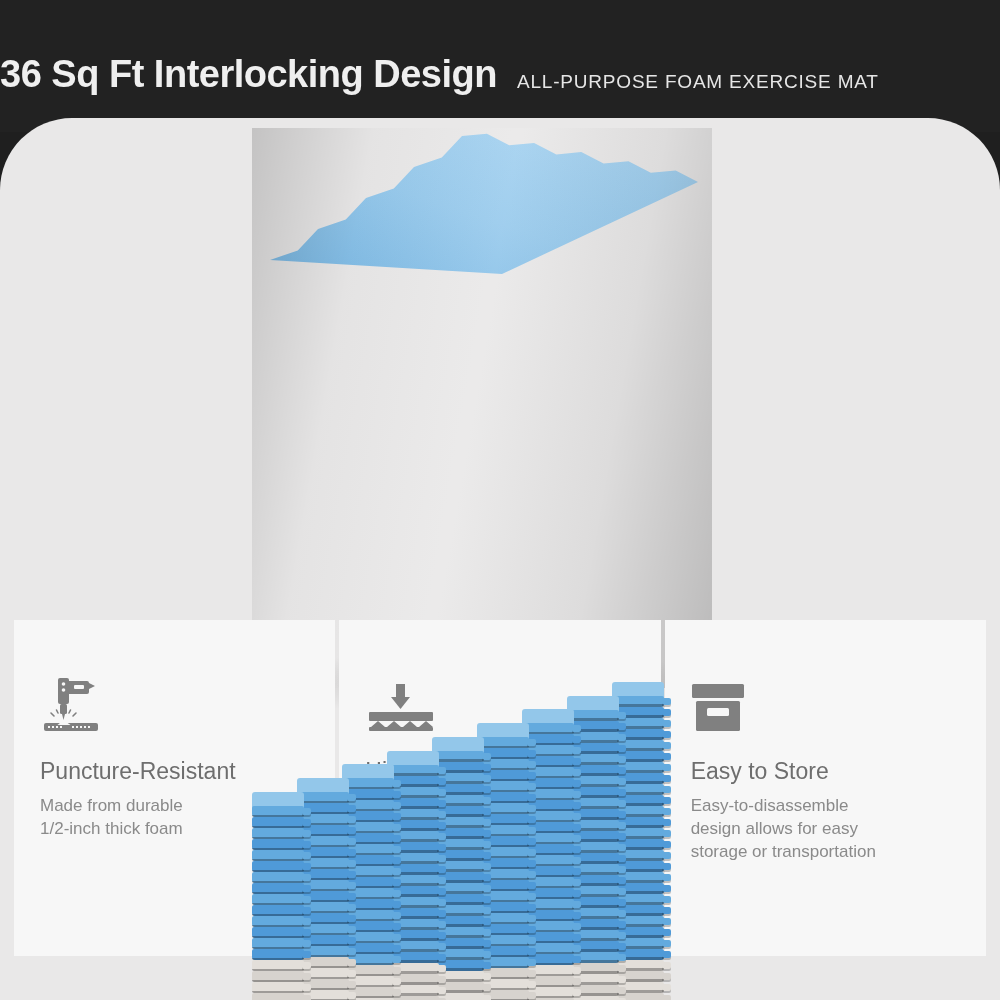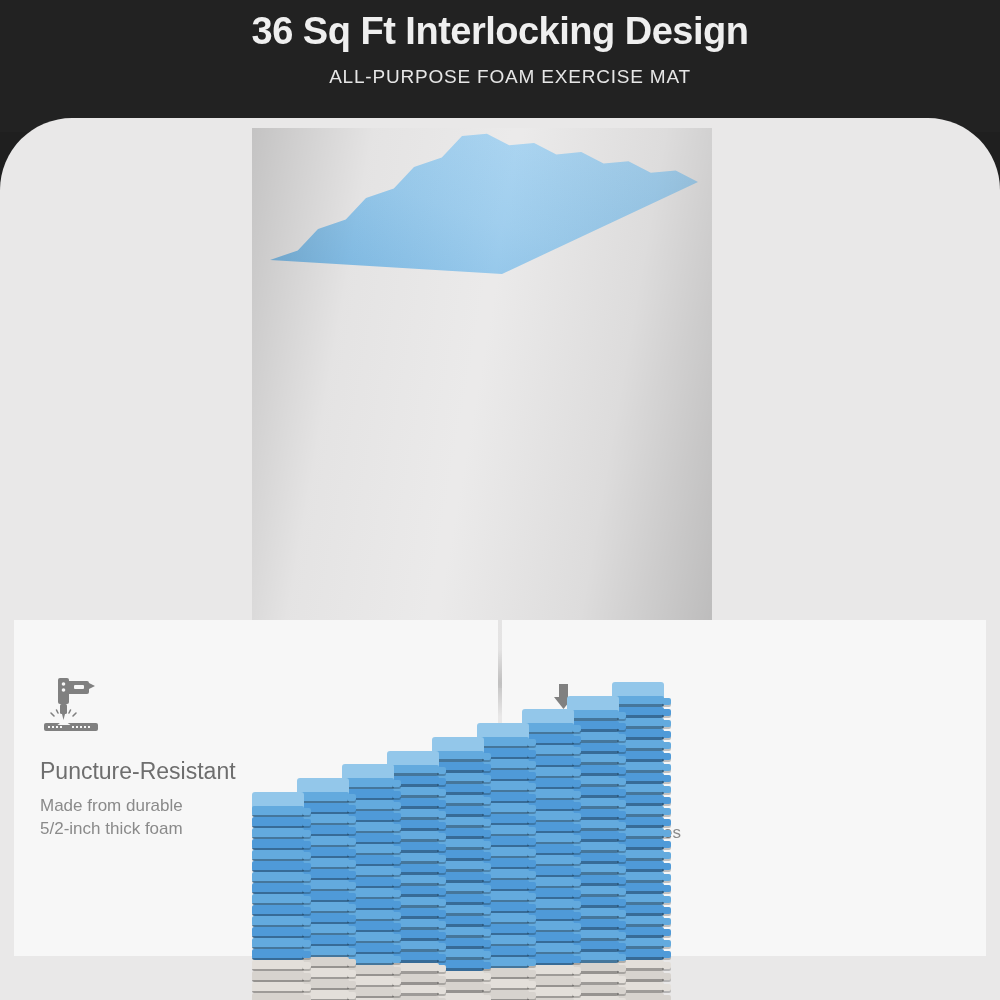--- a/index.html
+++ b/index.html
@@ -8,23 +8,23 @@
     font-family:"Liberation Sans", sans-serif;
     background:#1f1f1f;
     overflow:hidden;
     position:relative;
   }
 
   
   #header {
     position:absolute; left:0; top:0; width:1000px; height:132px;
     background:#222222;
-    display:flex; flex-direction:column;
+    display:flex; flex-direction:row;
     align-items:center; justify-content:flex-start;
-    padding-top:12px;
+    padding-top:18px;
   }
   #title {
     color:#efefef;
     font-size:38px;
     font-weight:bold;
     letter-spacing:-0.5px;
     line-height:1.05;
     text-align:center;
   }
   #subtitle {
@@ -465,35 +465,50 @@
               <rect x="40" y="50" width="2" height="2"></rect>
                 <rect x="44" y="50" width="2" height="2"></rect>
               <rect x="48" y="50" width="2" height="2"></rect>
             </g>
             <path d="M14 40 l-3 -3 M33 40 l3 -3 M18 37 l-1.5 -3 M29 37 l1.5 -3" stroke="#808080" stroke-width="1.6" fill="none" stroke-linecap="round"></path>
           </g>
         </svg>
       </div>
       <div class="card-title">Puncture-Resistant</div>
       <div class="card-desc">Made from durable
-5/2-inch thick foam</div>
+1/2-inch thick foam</div>
     </div>
 
     <div class="card">
       <div class="card-icon">
         <svg width="72" height="52" viewBox="0 0 72 52">
           <g fill="#808080">
             <rect x="31" y="2" width="9" height="15"></rect>
             <path d="M26 15 h19 l-9.5 12 z"></path>
             <rect x="4" y="30" width="64" height="9" rx="1"></rect>
             <rect x="4" y="45" width="64" height="4" rx="1"></rect>
             <path d="M6 45 l7 -6 7 6 z M22 45 l7 -6 7 6 z M38 45 l7 -6 7 6 z M54 45 l7 -6 7 6 z"></path>
           </g>
         </svg>
       </div>
       <div class="card-title">High-Density
 EVA Foam</div>
       <div class="card-desc">Ideal for all activities</div>
     </div>
 
+    <div class="card">
+      <div class="card-icon">
+        <svg width="54" height="52" viewBox="0 0 54 52">
+          <g fill="#808080">
+            <rect x="1" y="2" width="52" height="14" rx="1.5"></rect>
+            <rect x="5" y="19" width="44" height="30" rx="1.5"></rect>
+            <rect x="16" y="26" width="22" height="8" rx="1.5" fill="#f7f7f7"></rect>
+          </g>
+        </svg>
+      </div>
+      <div class="card-title">Easy to Store</div>
+      <div class="card-desc">Easy-to-disassemble
+design allows for easy
+storage or transportation</div>
+    </div>
 
   </div>
 </div>
 
 </body></html>

